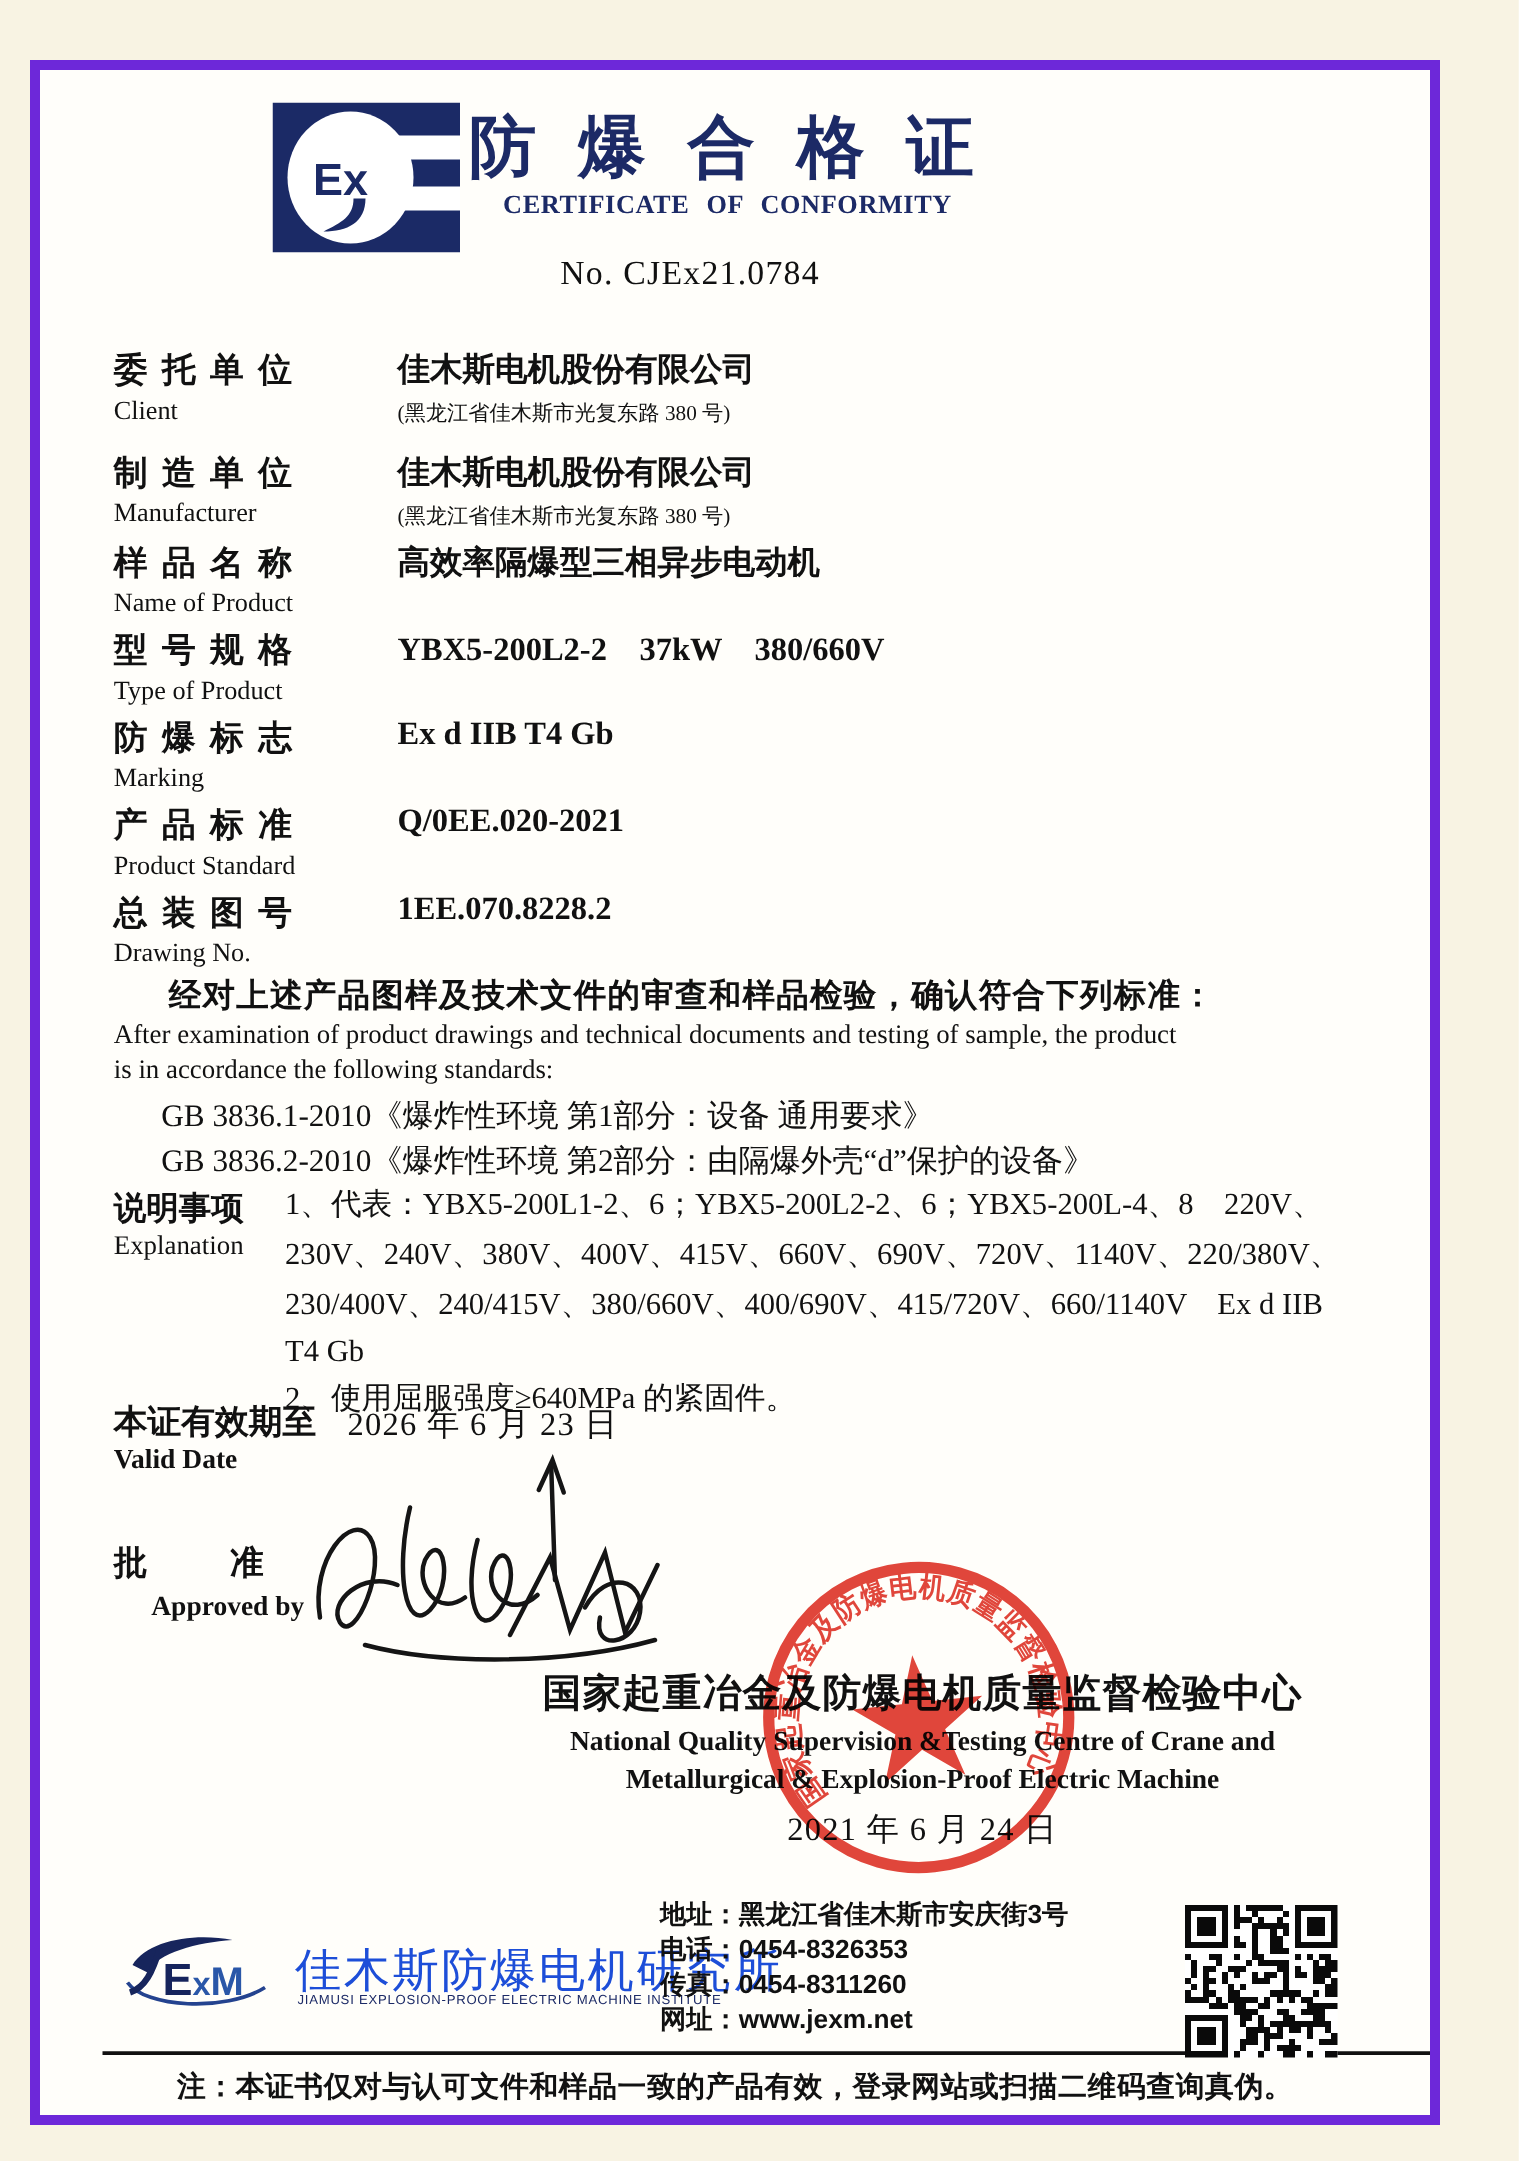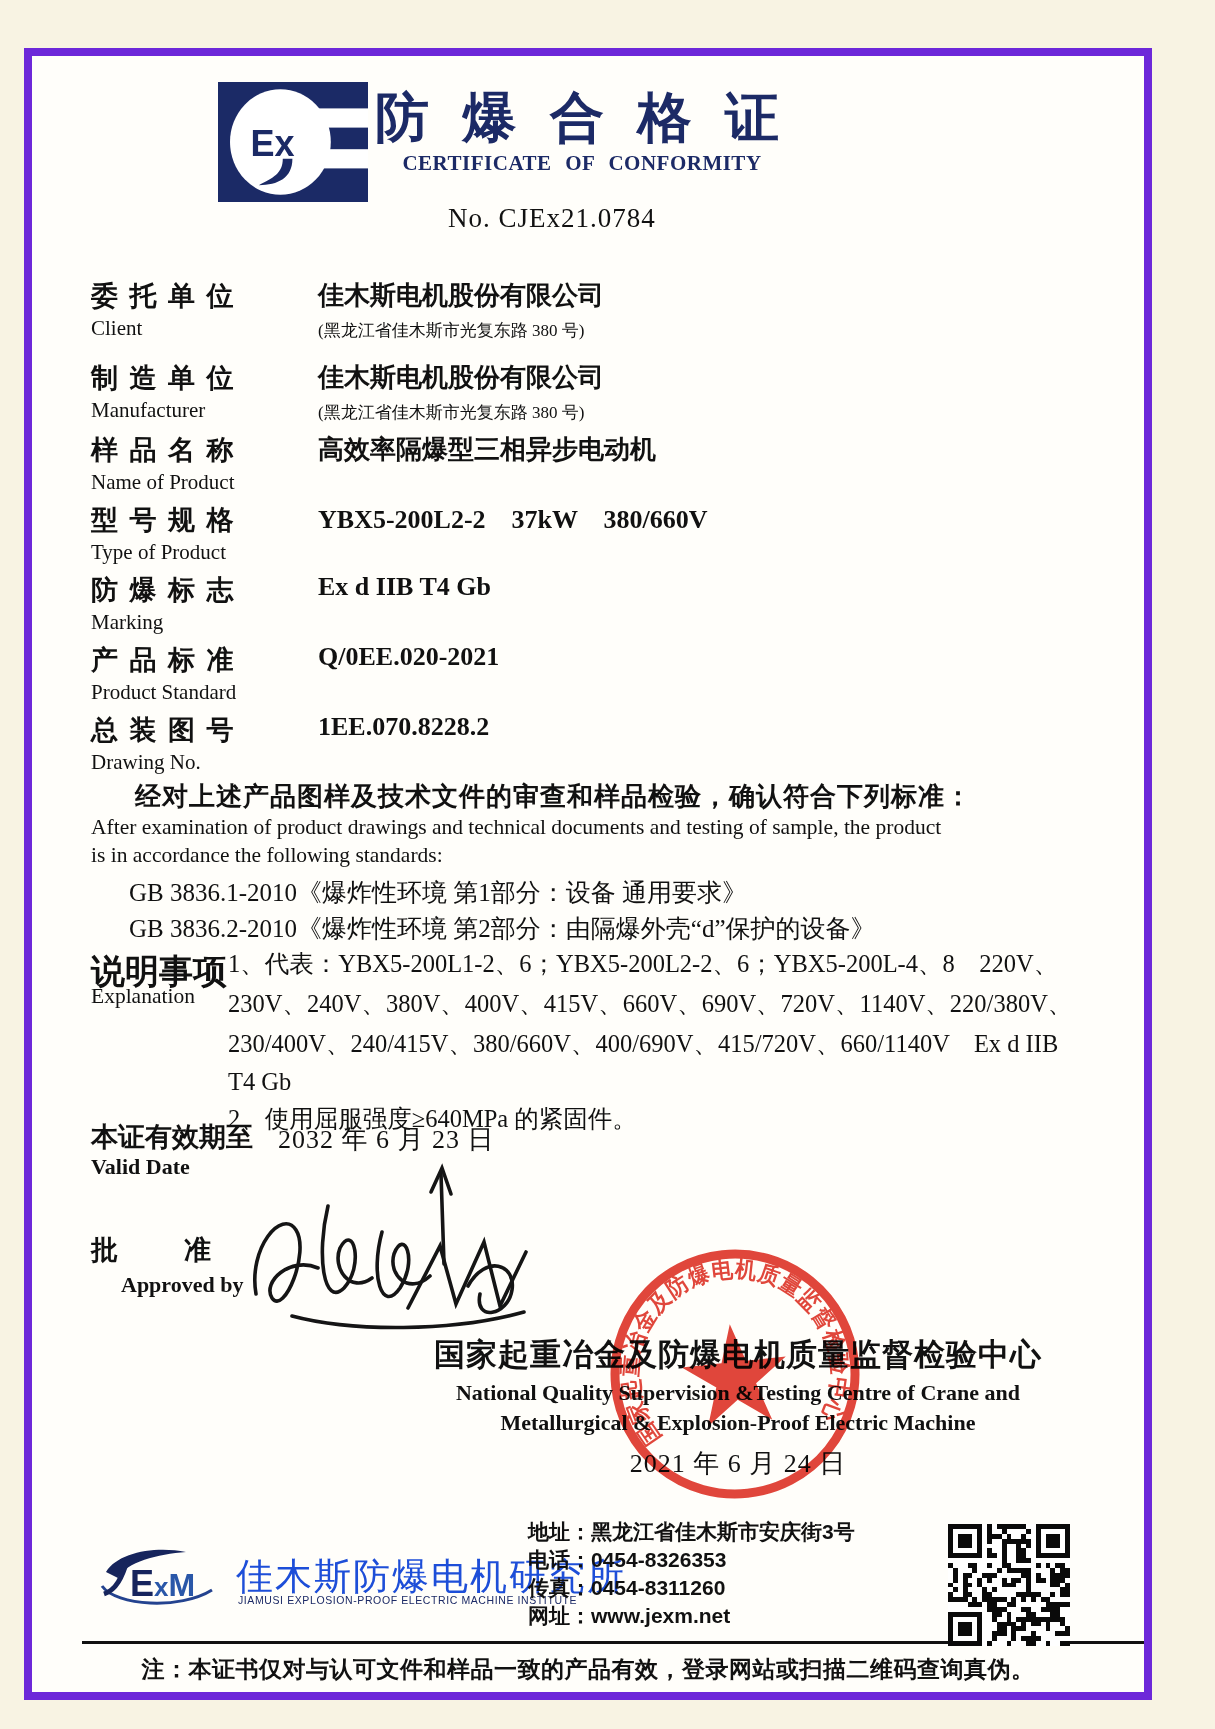--- a/index.html
+++ b/index.html
@@ -29,21 +29,21 @@
   .f-label-en{font-size:21px;margin-top:2px;}
   .f-value{font-size:26px;font-weight:bold;}
   .f-note{font-size:17px;margin-top:6px;}
   .row-label{left:59px;width:230px;}
   .row-value{left:286px;width:760px;}
   
   .stmt-cn{font-size:26px;font-weight:bold;font-family:"Liberation Sans",sans-serif;letter-spacing:1px;margin-left:44px;}
   .stmt-en{font-size:21.5px;}
   .standard{font-size:25px;}
   
-  .expl-label-cn{font-size:34px;font-weight:bold;font-family:"Liberation Sans",sans-serif;}
+  .expl-label-cn{font-size:26px;font-weight:bold;font-family:"Liberation Sans",sans-serif;}
   .expl-label-en{font-size:21.5px;}
   .expl-line{font-size:24.5px;line-height:40px;}
   
   .valid-cn{font-size:27px;font-weight:bold;font-family:"Liberation Sans",sans-serif;}
   .valid-en{font-size:22px;font-weight:bold;}
   .valid-value{font-size:26px;letter-spacing:1px;}
   
   .issuer{left:256px;top:1278px;width:900px;text-align:center;z-index:2;}
   .issuer-cn{font-size:31px;font-weight:bold;font-family:"Liberation Sans",sans-serif;letter-spacing:1px;}
   .issuer-en{font-size:22px;font-weight:bold;margin-top:4px;}
@@ -146,21 +146,21 @@
   <div class="abs expl-label-cn" style="left:59px;top:893px;">说明事项</div>
   <div class="abs expl-label-en" style="left:59px;top:928px;">Explanation</div>
   <div class="abs expl-line" style="left:196px;top:888px;width:880px;">1、代表：YBX5-200L1-2、6；YBX5-200L2-2、6；YBX5-200L-4、8　220V、</div>
   <div class="abs expl-line" style="left:196px;top:928px;width:880px;">230V、240V、380V、400V、415V、660V、690V、720V、1140V、220/380V、</div>
   <div class="abs expl-line" style="left:196px;top:968px;width:880px;">230/400V、240/415V、380/660V、400/690V、415/720V、660/1140V　Ex d IIB</div>
   <div class="abs expl-line" style="left:196px;top:1006px;width:880px;">T4 Gb</div>
   <div class="abs expl-line" style="left:196px;top:1043px;width:880px;">2、使用屈服强度≥640MPa 的紧固件。</div>
 
   <div class="abs valid-cn" style="left:59px;top:1063px;">本证有效期至</div>
   <div class="abs valid-en" style="left:59px;top:1098px;">Valid Date</div>
-  <div class="abs valid-value" style="left:246px;top:1066px;">2032 年 6 月 23 日</div>
+  <div class="abs valid-value" style="left:246px;top:1066px;">2026 年 6 月 23 日</div>
 
   <div class="abs valid-cn" style="left:59px;top:1176px;letter-spacing:4px;">批　　准</div>
   <div class="abs valid-en" style="left:59px;top:1216px;margin-left:30px;">Approved by</div>
 
   <svg class="abs sig" width="330" height="210" viewBox="0 0 330 210" fill="none" stroke="#151515" stroke-width="3.6" stroke-linecap="round">
     <path d="M24,158 C16,112 50,72 64,94 C78,116 52,180 40,162 C30,146 58,120 86,132"></path>
     <path d="M96,70 C84,120 92,172 112,152 C132,130 122,86 108,112 C100,132 118,158 140,142"></path>
     <path d="M150,96 C138,140 150,178 168,152 C186,124 172,92 162,118 C156,138 176,160 198,140"></path>
     <path d="M212,128 L209,38"></path>
     <path d="M199,56 L210,32 L219,58"></path>

